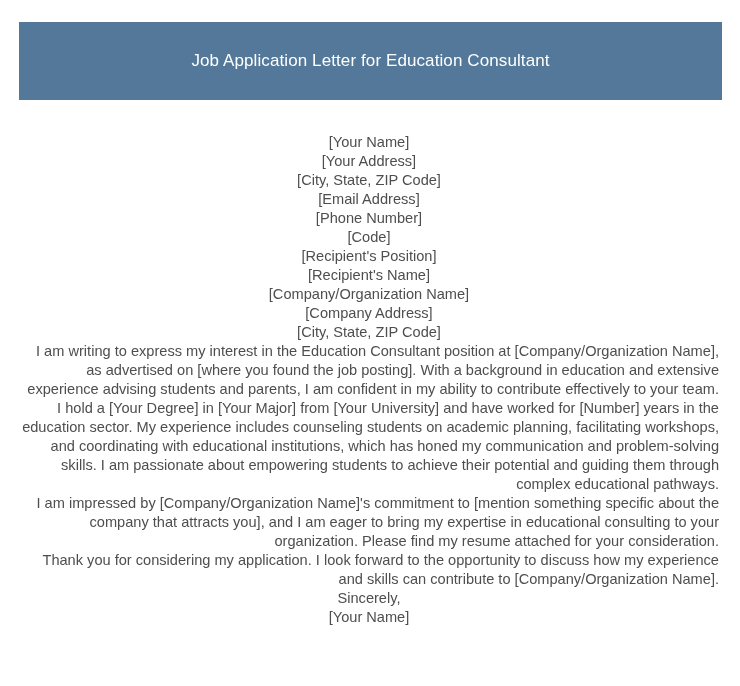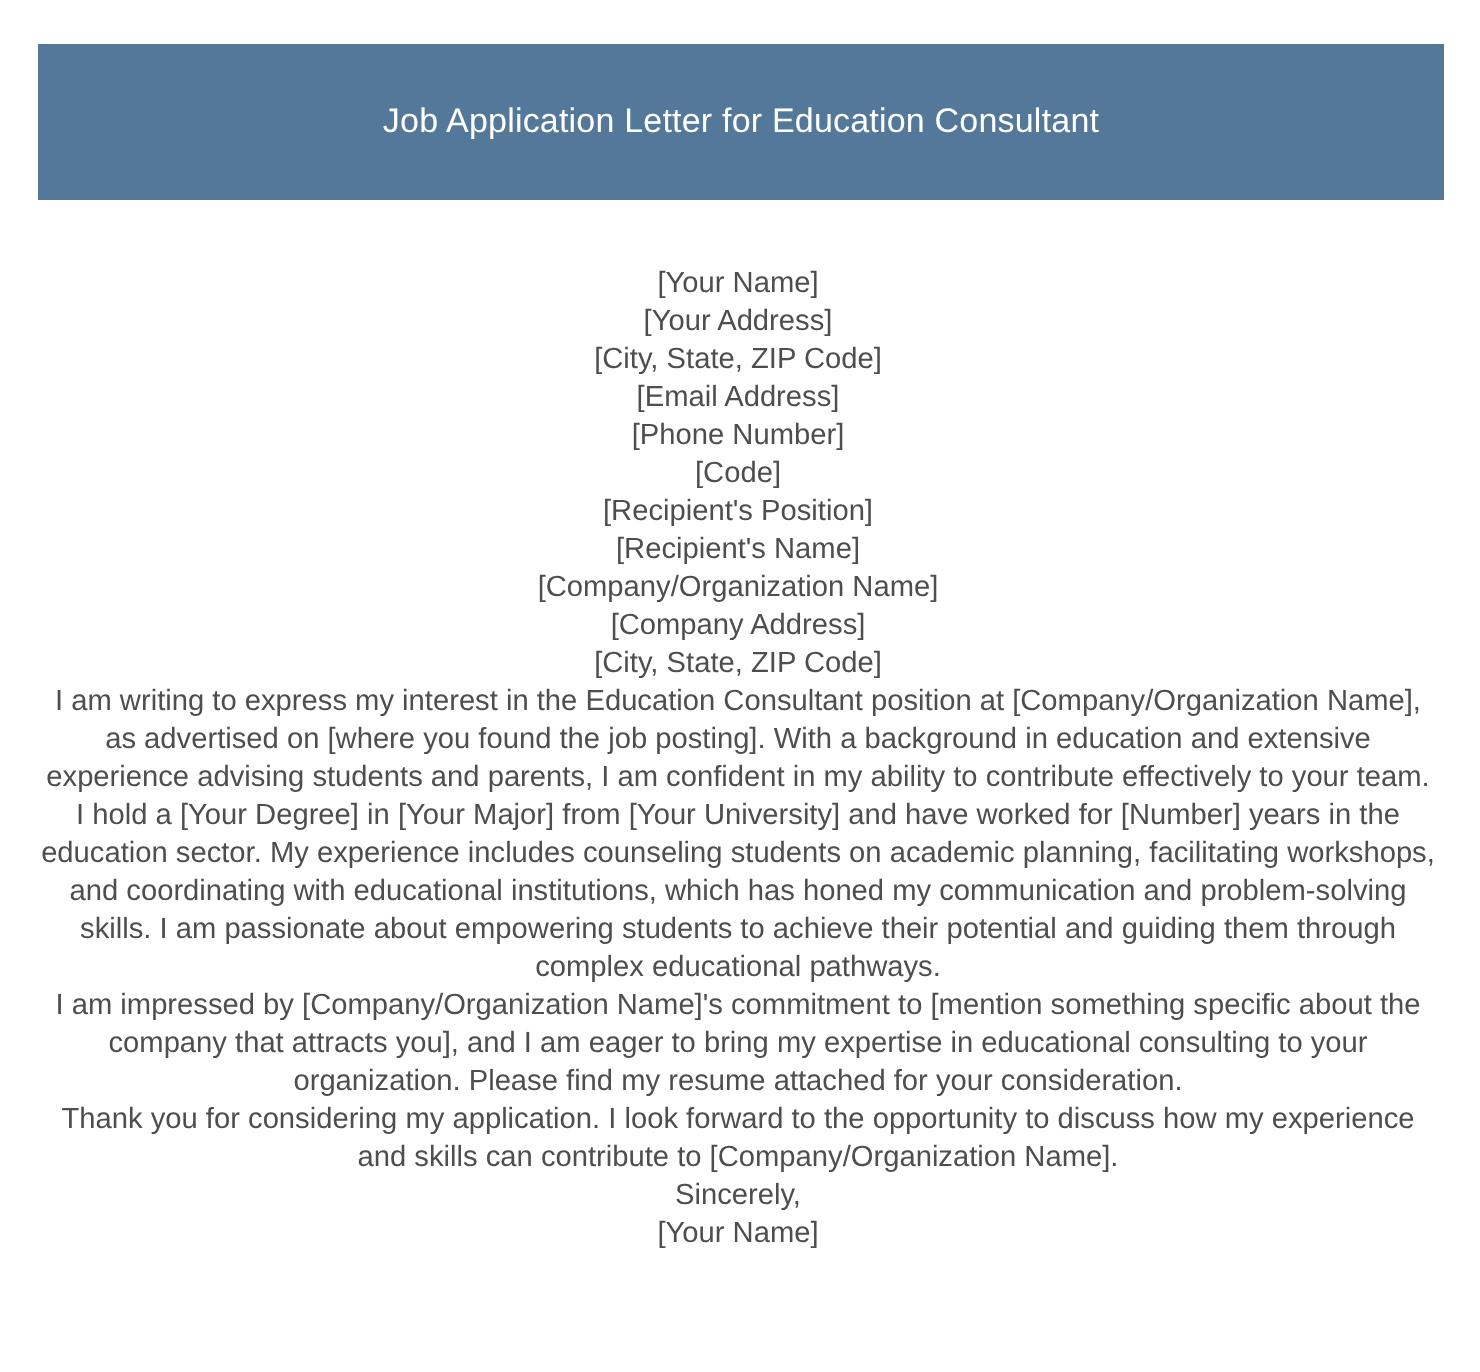--- a/index.html
+++ b/index.html
@@ -58,21 +58,21 @@
   .letter-line {
     margin: 0;
     padding: 0;
     text-align: center;
     word-wrap: break-word;
   }
 
   .letter-paragraph {
     margin: 0;
     padding: 0;
-    text-align: center;
+    text-align: right;
   }
 </style>
 </head>
 <body>
 
 <div class="document">
 
   <div class="letter-header">
     <div class="letter-title">Job Application Letter for Education Consultant</div>
   </div>

